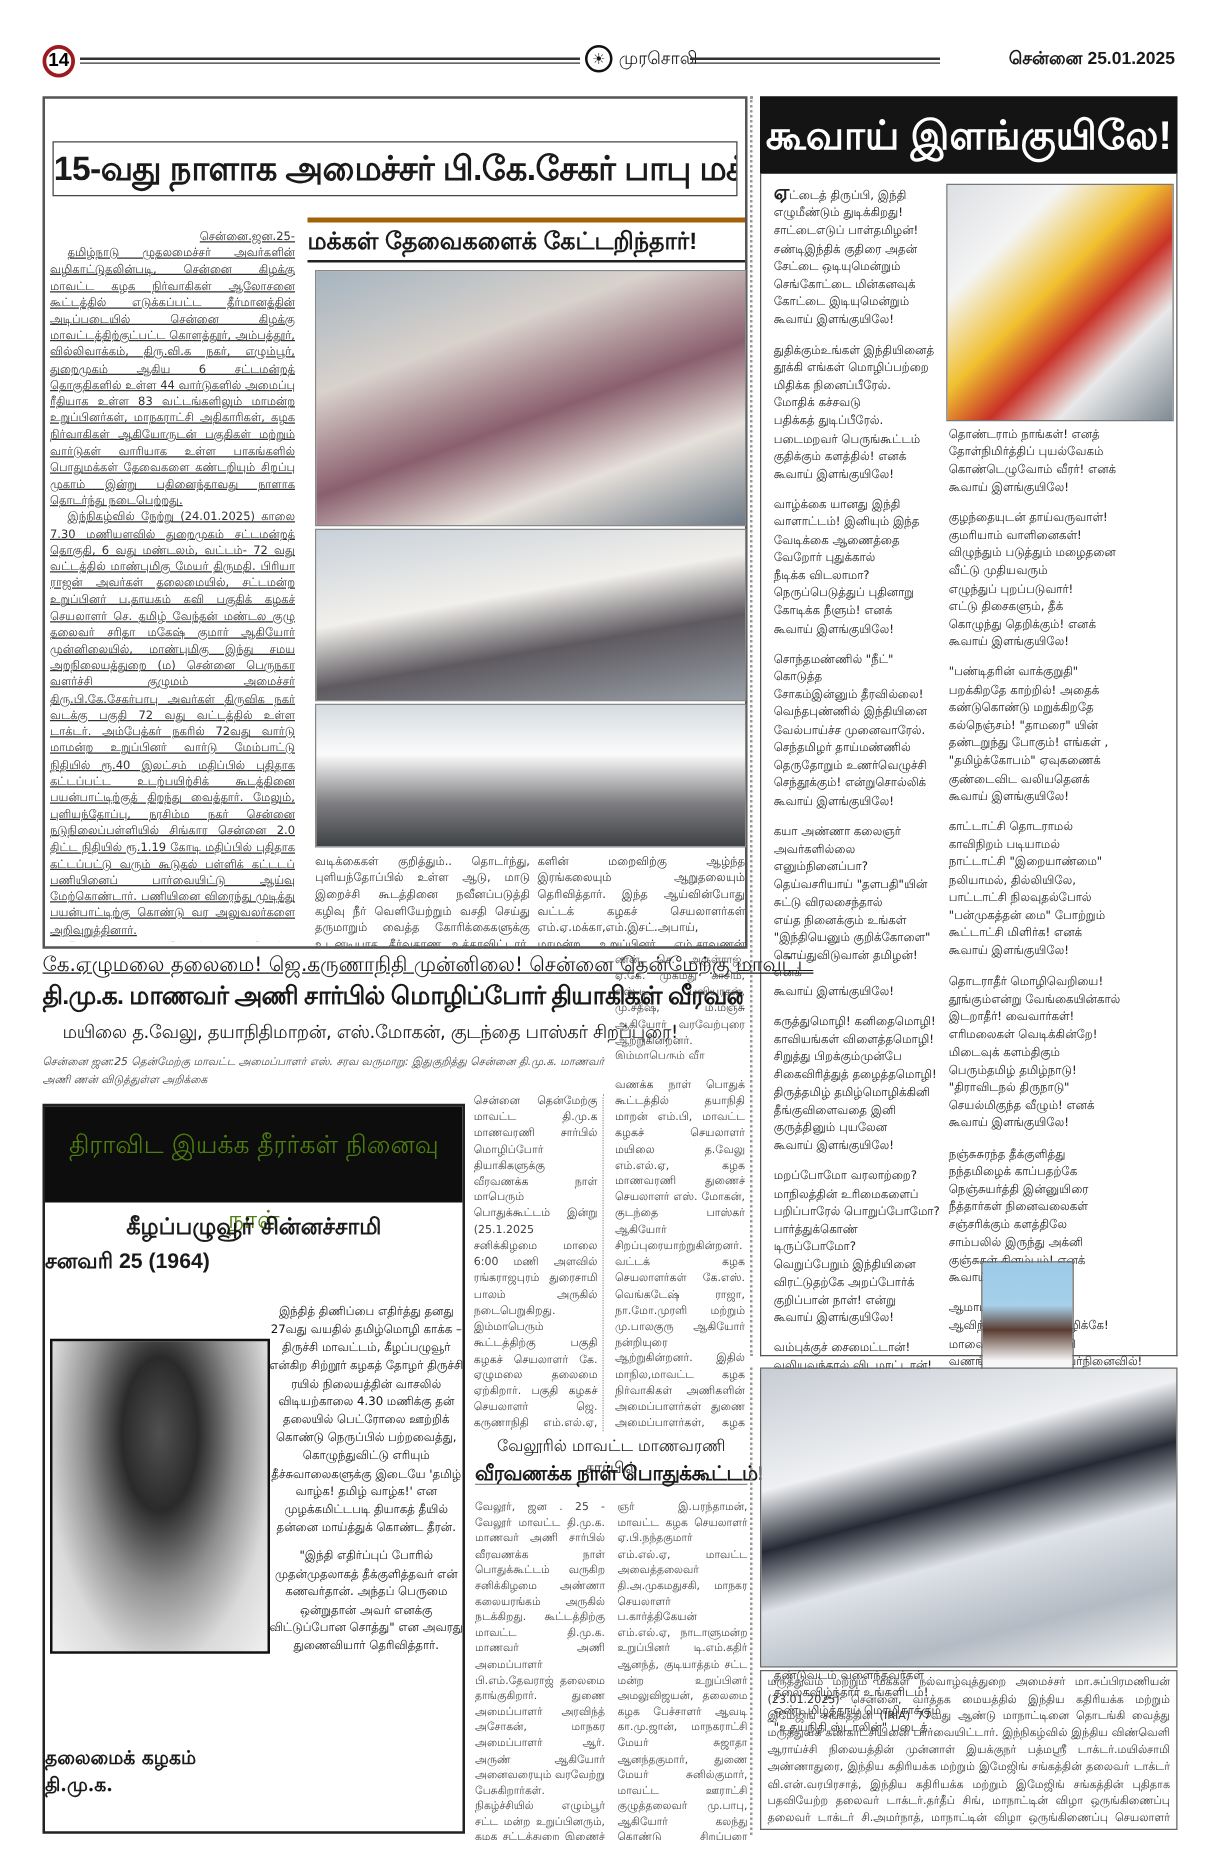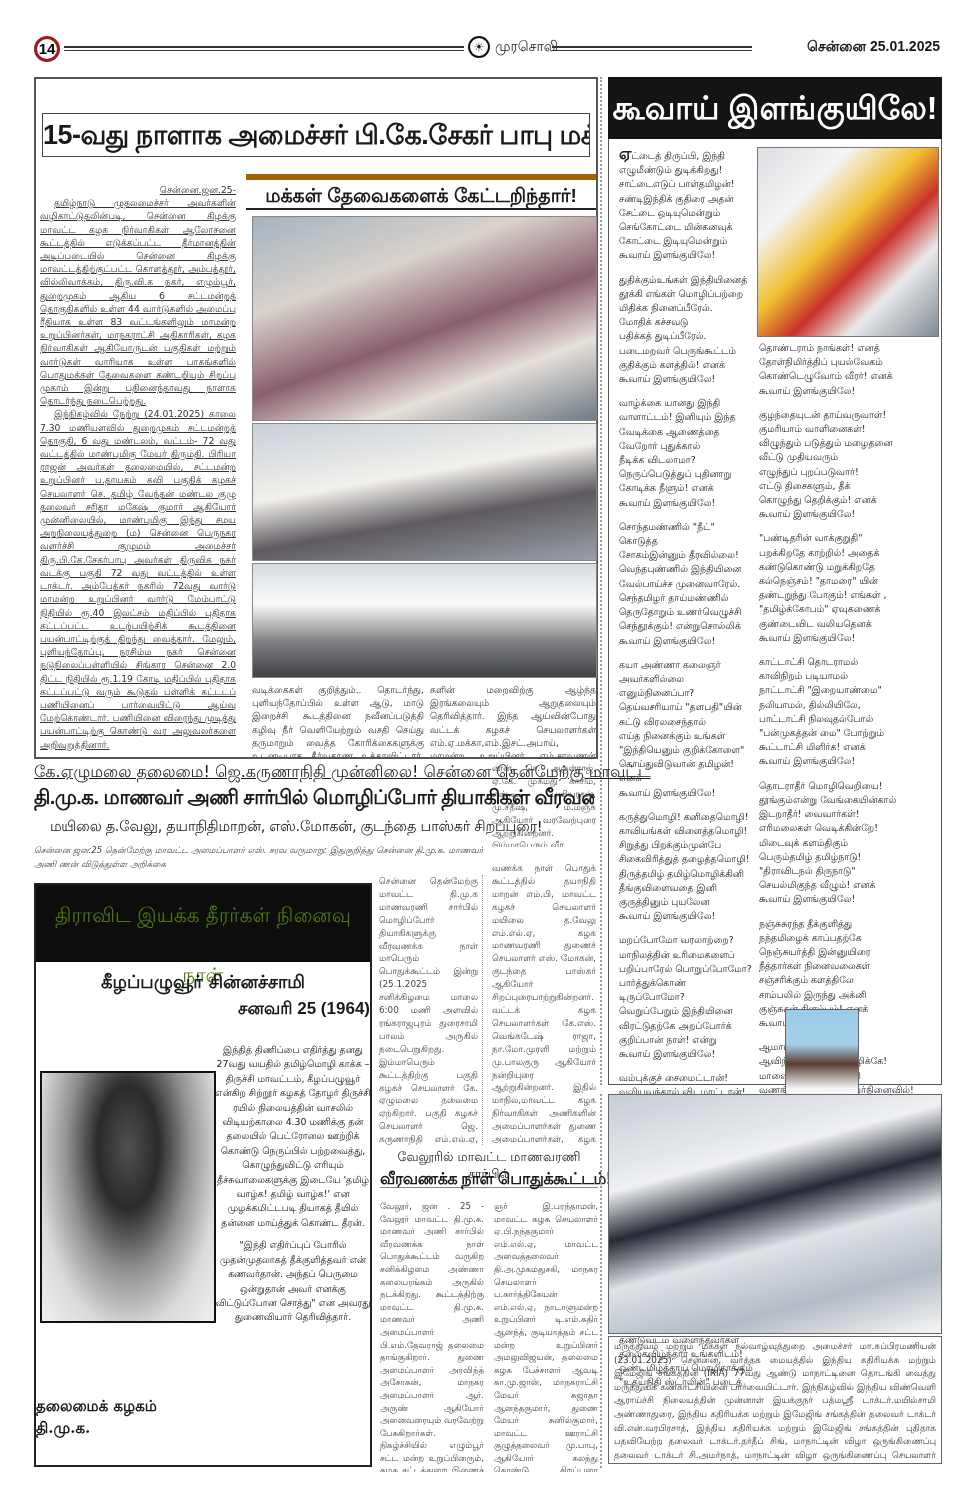--- a/index.html
+++ b/index.html
@@ -17,22 +17,22 @@
   .logo-circle { width: 22px; height: 22px; border-radius: 50%; border: 2px solid #111; display: inline-flex; align-items: center; justify-content: center; font-size: 12px; }
   .paper-name { font: 14px "DejaVu Sans", sans-serif; }
   .page-date { position: absolute; right: 0; top: 4px; font: bold 14px "Liberation Sans", sans-serif; }
 
   
   .story1 { position: absolute; left: 34px; top: 77px; width: 564px; height: 682px; border: 2px solid #555; }
   .kicker { position: absolute; left: 6px; top: 4px; width: 548px; height: 28px; border: 1px solid #444;
             font: bold 15px "Liberation Sans", sans-serif; text-align: center; line-height: 26px; text-decoration: underline; }
   .headline1 { position: absolute; left: 6px; top: 34px; width: 548px; height: 44px; border: 1px solid #444;
                font: bold 27px "Liberation Sans", sans-serif; text-align: center; line-height: 42px; letter-spacing: -0.5px; white-space: nowrap; overflow: hidden; }
-  .subhead1 { position: absolute; left: 210px; top: 95px; width: 350px; height: 36px; border-top: 6px solid #a16207; border-bottom: 2px solid #222;
-              font: bold 19px "Liberation Sans", sans-serif; text-align: center; line-height: 32px; }
+  .subhead1 { position: absolute; left: 210px; top: 95px; width: 350px; height: 36px; border-top: 4px solid #a16207; border-bottom: 2px solid #222;
+              font: bold 19px "Liberation Sans", sans-serif; text-align: left; line-height: 32px; }
   .col-text { font: 9.2px/13.2px "DejaVu Sans", sans-serif; text-align: justify; color: #333; overflow: hidden; }
   .story1-col1 { position: absolute; left: 4px; top: 104px; width: 196px; height: 570px; text-decoration: underline; }
   .dateline { text-align: right; display: block; }
   .indent { text-indent: 14px; display: block; }
   .photo-block { position: absolute; background: linear-gradient(135deg, #8a8f94 0%, #c9c4bc 35%, #6d6b71 60%, #b5aea4 100%); border: 1px solid #888; }
   .photo1 { left: 216px; top: 137px; width: 345px; height: 205px; background: linear-gradient(160deg,#a5b4c0 0%,#d9d2cc 30%,#8a5f6e 55%,#e6e0da 75%,#6e7a86 100%); }
   .photo2 { left: 216px; top: 344px; width: 345px; height: 138px; background: linear-gradient(170deg,#c8d0d8 0%,#f2f0ec 40%,#5e5a60 65%,#9aa0a8 100%); }
   .photo3 { left: 216px; top: 484px; width: 345px; height: 115px; background: linear-gradient(180deg,#d6dbe0 0%,#fbfbfb 35%,#7d7d80 70%,#3f4246 100%); }
   .story1-col2 { position: absolute; left: 216px; top: 604px; width: 172px; height: 74px; }
   .story1-col3 { position: absolute; left: 394px; top: 604px; width: 166px; height: 74px; }
@@ -61,21 +61,21 @@
   .story2-col { position: absolute; font: 8.8px/12.9px "DejaVu Sans", sans-serif; color: #444; text-align: justify; overflow: hidden; }
   .s2c1 { left: 492px; top: 762px; width: 104px; height: 85px; }
   .s2c2 { left: 379px; top: 875px; width: 104px; height: 270px; border-right: 1px dotted #999; padding-right: 4px; }
   .s2c3 { left: 492px; top: 862px; width: 104px; height: 283px; }
 
   
   .memorial { position: absolute; left: 34px; top: 883px; width: 338px; height: 584px; border: 2px solid #222; }
   .mem-band { position: absolute; left: 0; top: 0; width: 334px; height: 77px; background: #0d0d0d; color: #4d7c0f;
               font: 20px "DejaVu Sans", sans-serif; text-align: center; line-height: 60px; }
   .mem-name { position: absolute; left: 0; top: 86px; width: 334px; font: bold 18px "DejaVu Sans", sans-serif; text-align: center; }
-  .mem-date { position: absolute; left: 0; top: 114px; width: 334px; font: bold 17px "Liberation Sans", sans-serif; text-align: right; }
+  .mem-date { position: absolute; left: 0; top: 114px; width: 334px; font: bold 17px "Liberation Sans", sans-serif; text-align: left; }
   .mem-portrait { position: absolute; left: 4px; top: 186px; width: 176px; height: 252px; border: 2px solid #111;
                   background: radial-gradient(ellipse at 50% 30%, #505050 0%, #2a2a2a 25%, #909090 50%, #dadada 75%, #f0f0f0 100%); }
   .mem-text { position: absolute; left: 176px; top: 158px; width: 162px; font: 9.4px/14.4px "DejaVu Sans", sans-serif; text-align: center; color: #111; }
   .mem-quote { margin-top: 8px; display: block; }
   .mem-sign { position: absolute; left: 0; top: 510px; width: 334px; font: bold 15px/22px "DejaVu Serif", serif; text-align: left; }
 
   
   .vel-kicker { position: absolute; left: 380px; top: 1149px; width: 218px; font: 12.6px "DejaVu Sans", sans-serif; text-align: center; border-bottom: 1px solid #888; padding-bottom: 4px; }
   .vel-head { position: absolute; left: 380px; top: 1170px; width: 218px; font: bold 16px "Liberation Sans", sans-serif; text-align: center; white-space: nowrap; letter-spacing: -0.4px; }
   .vel-col { position: absolute; font: 8.6px/12.6px "DejaVu Sans", sans-serif; color: #444; text-align: justify; overflow: hidden; }

